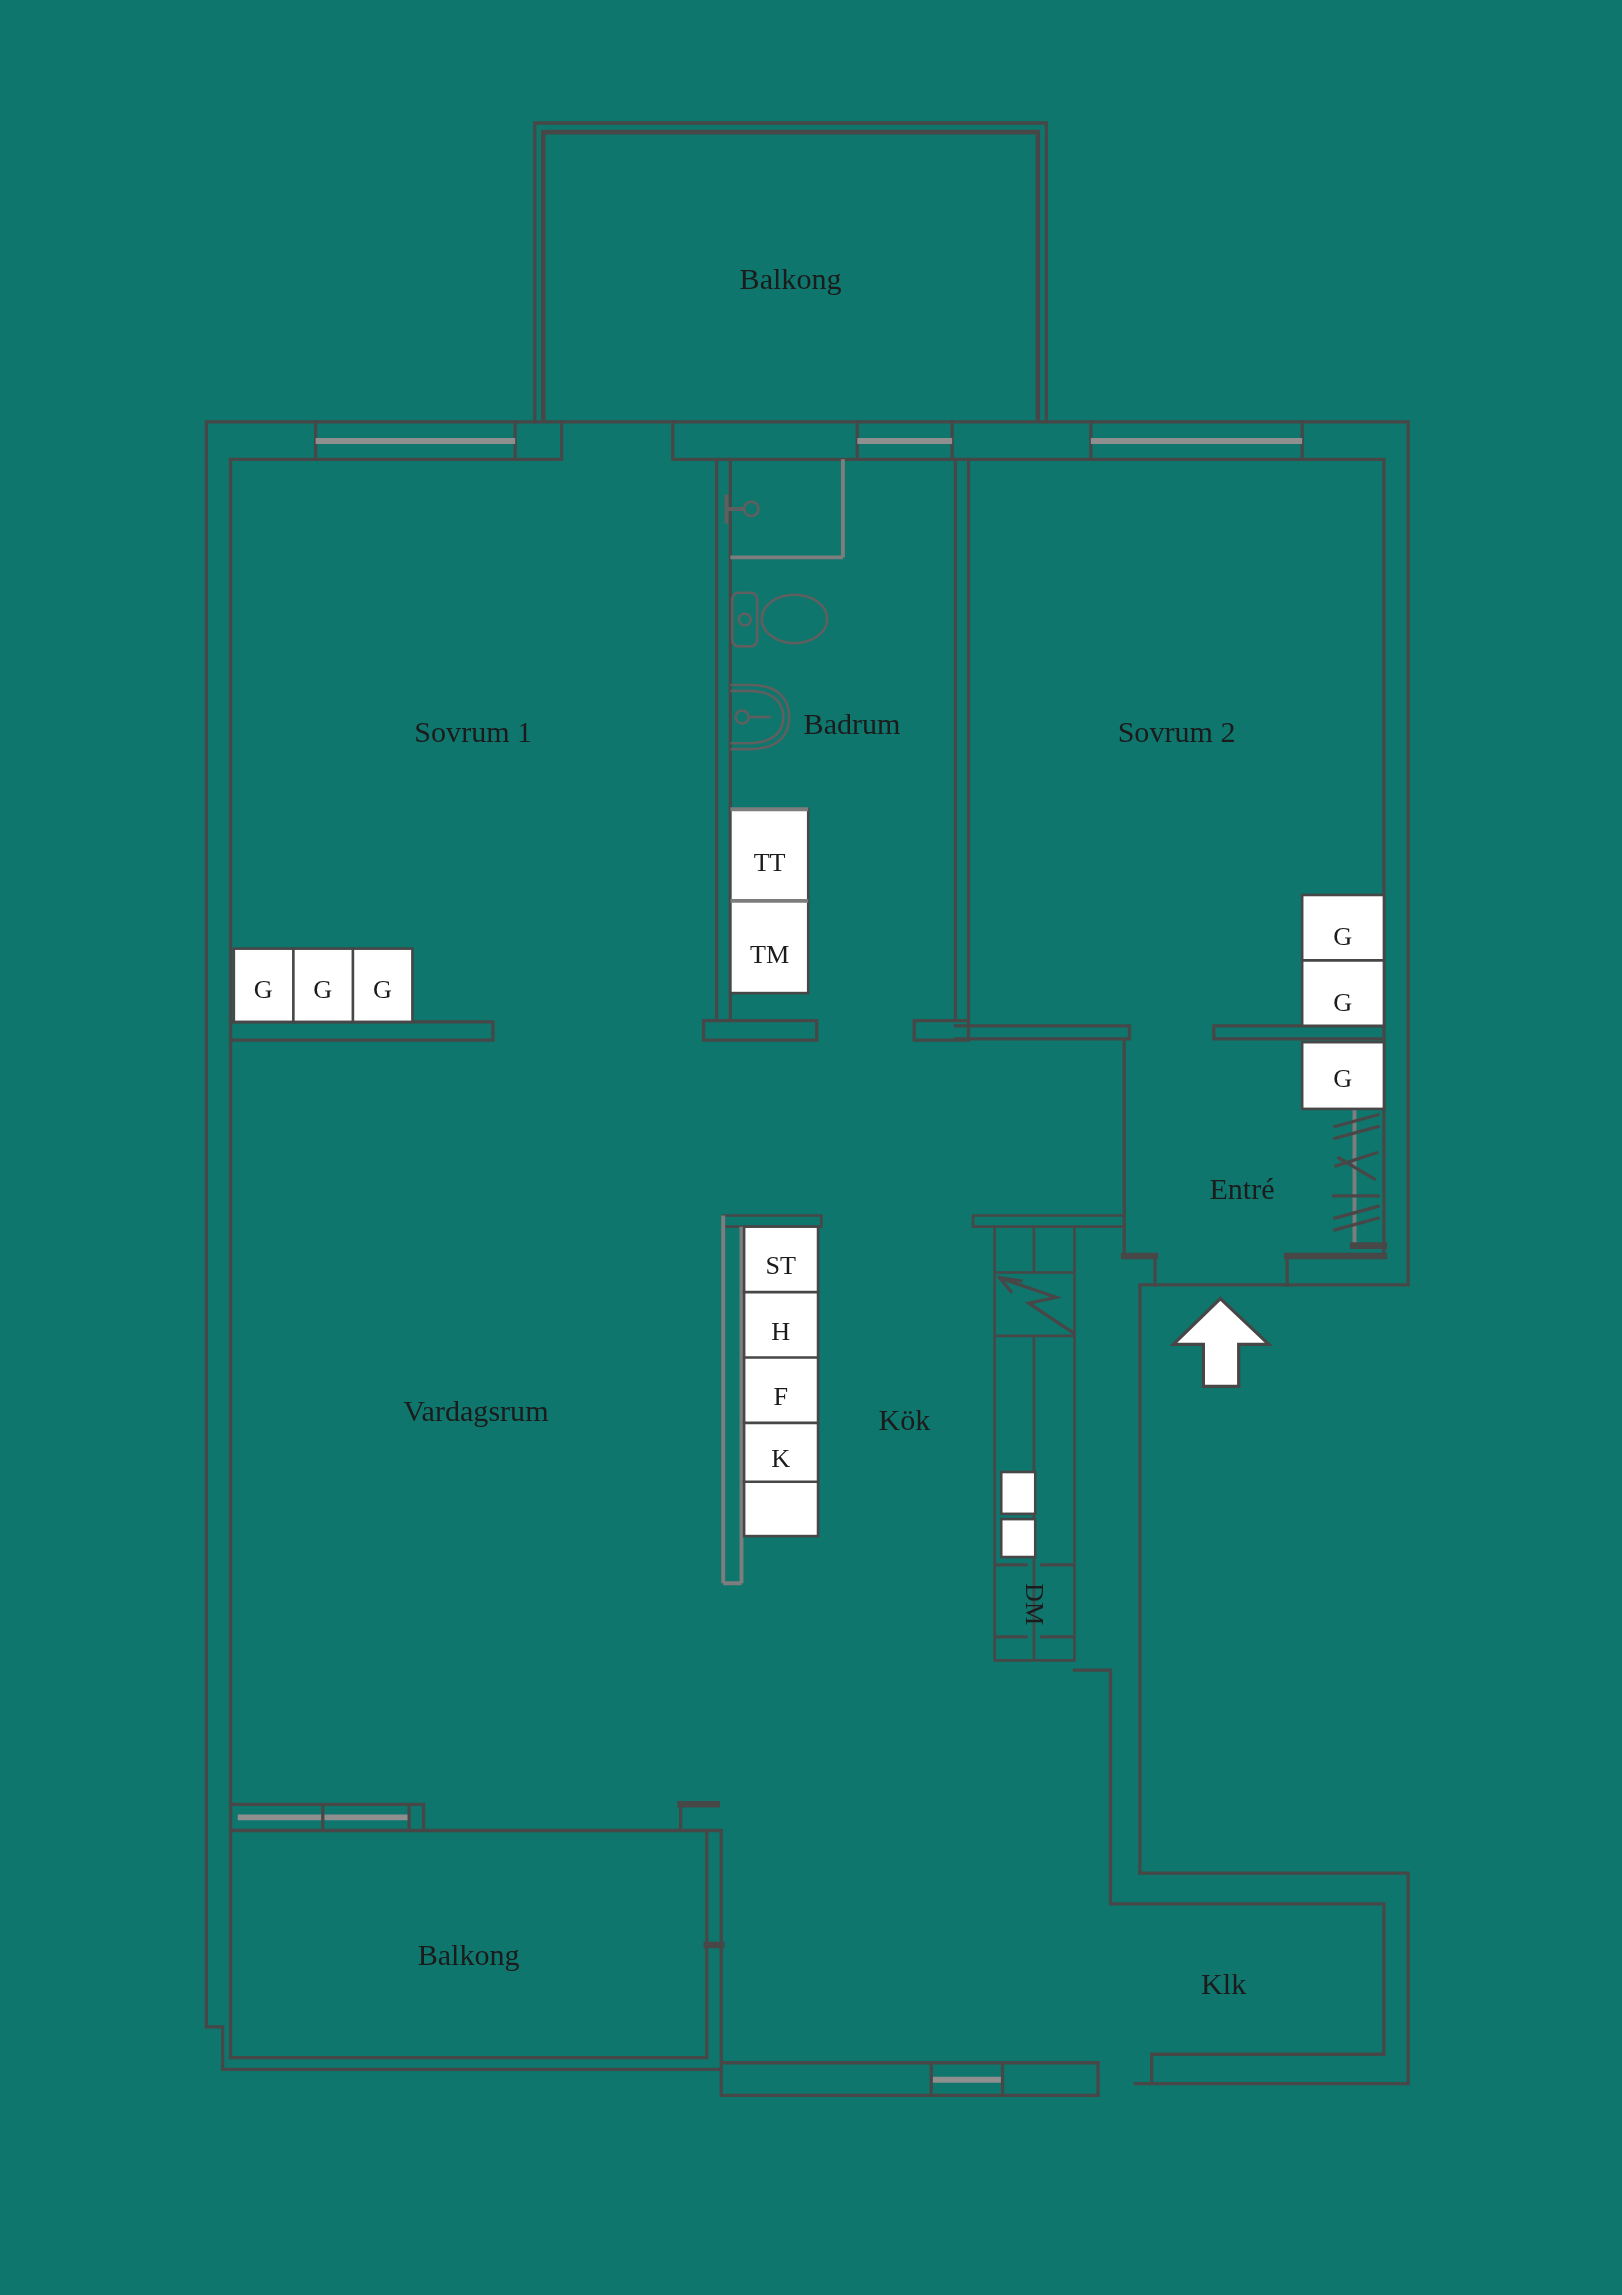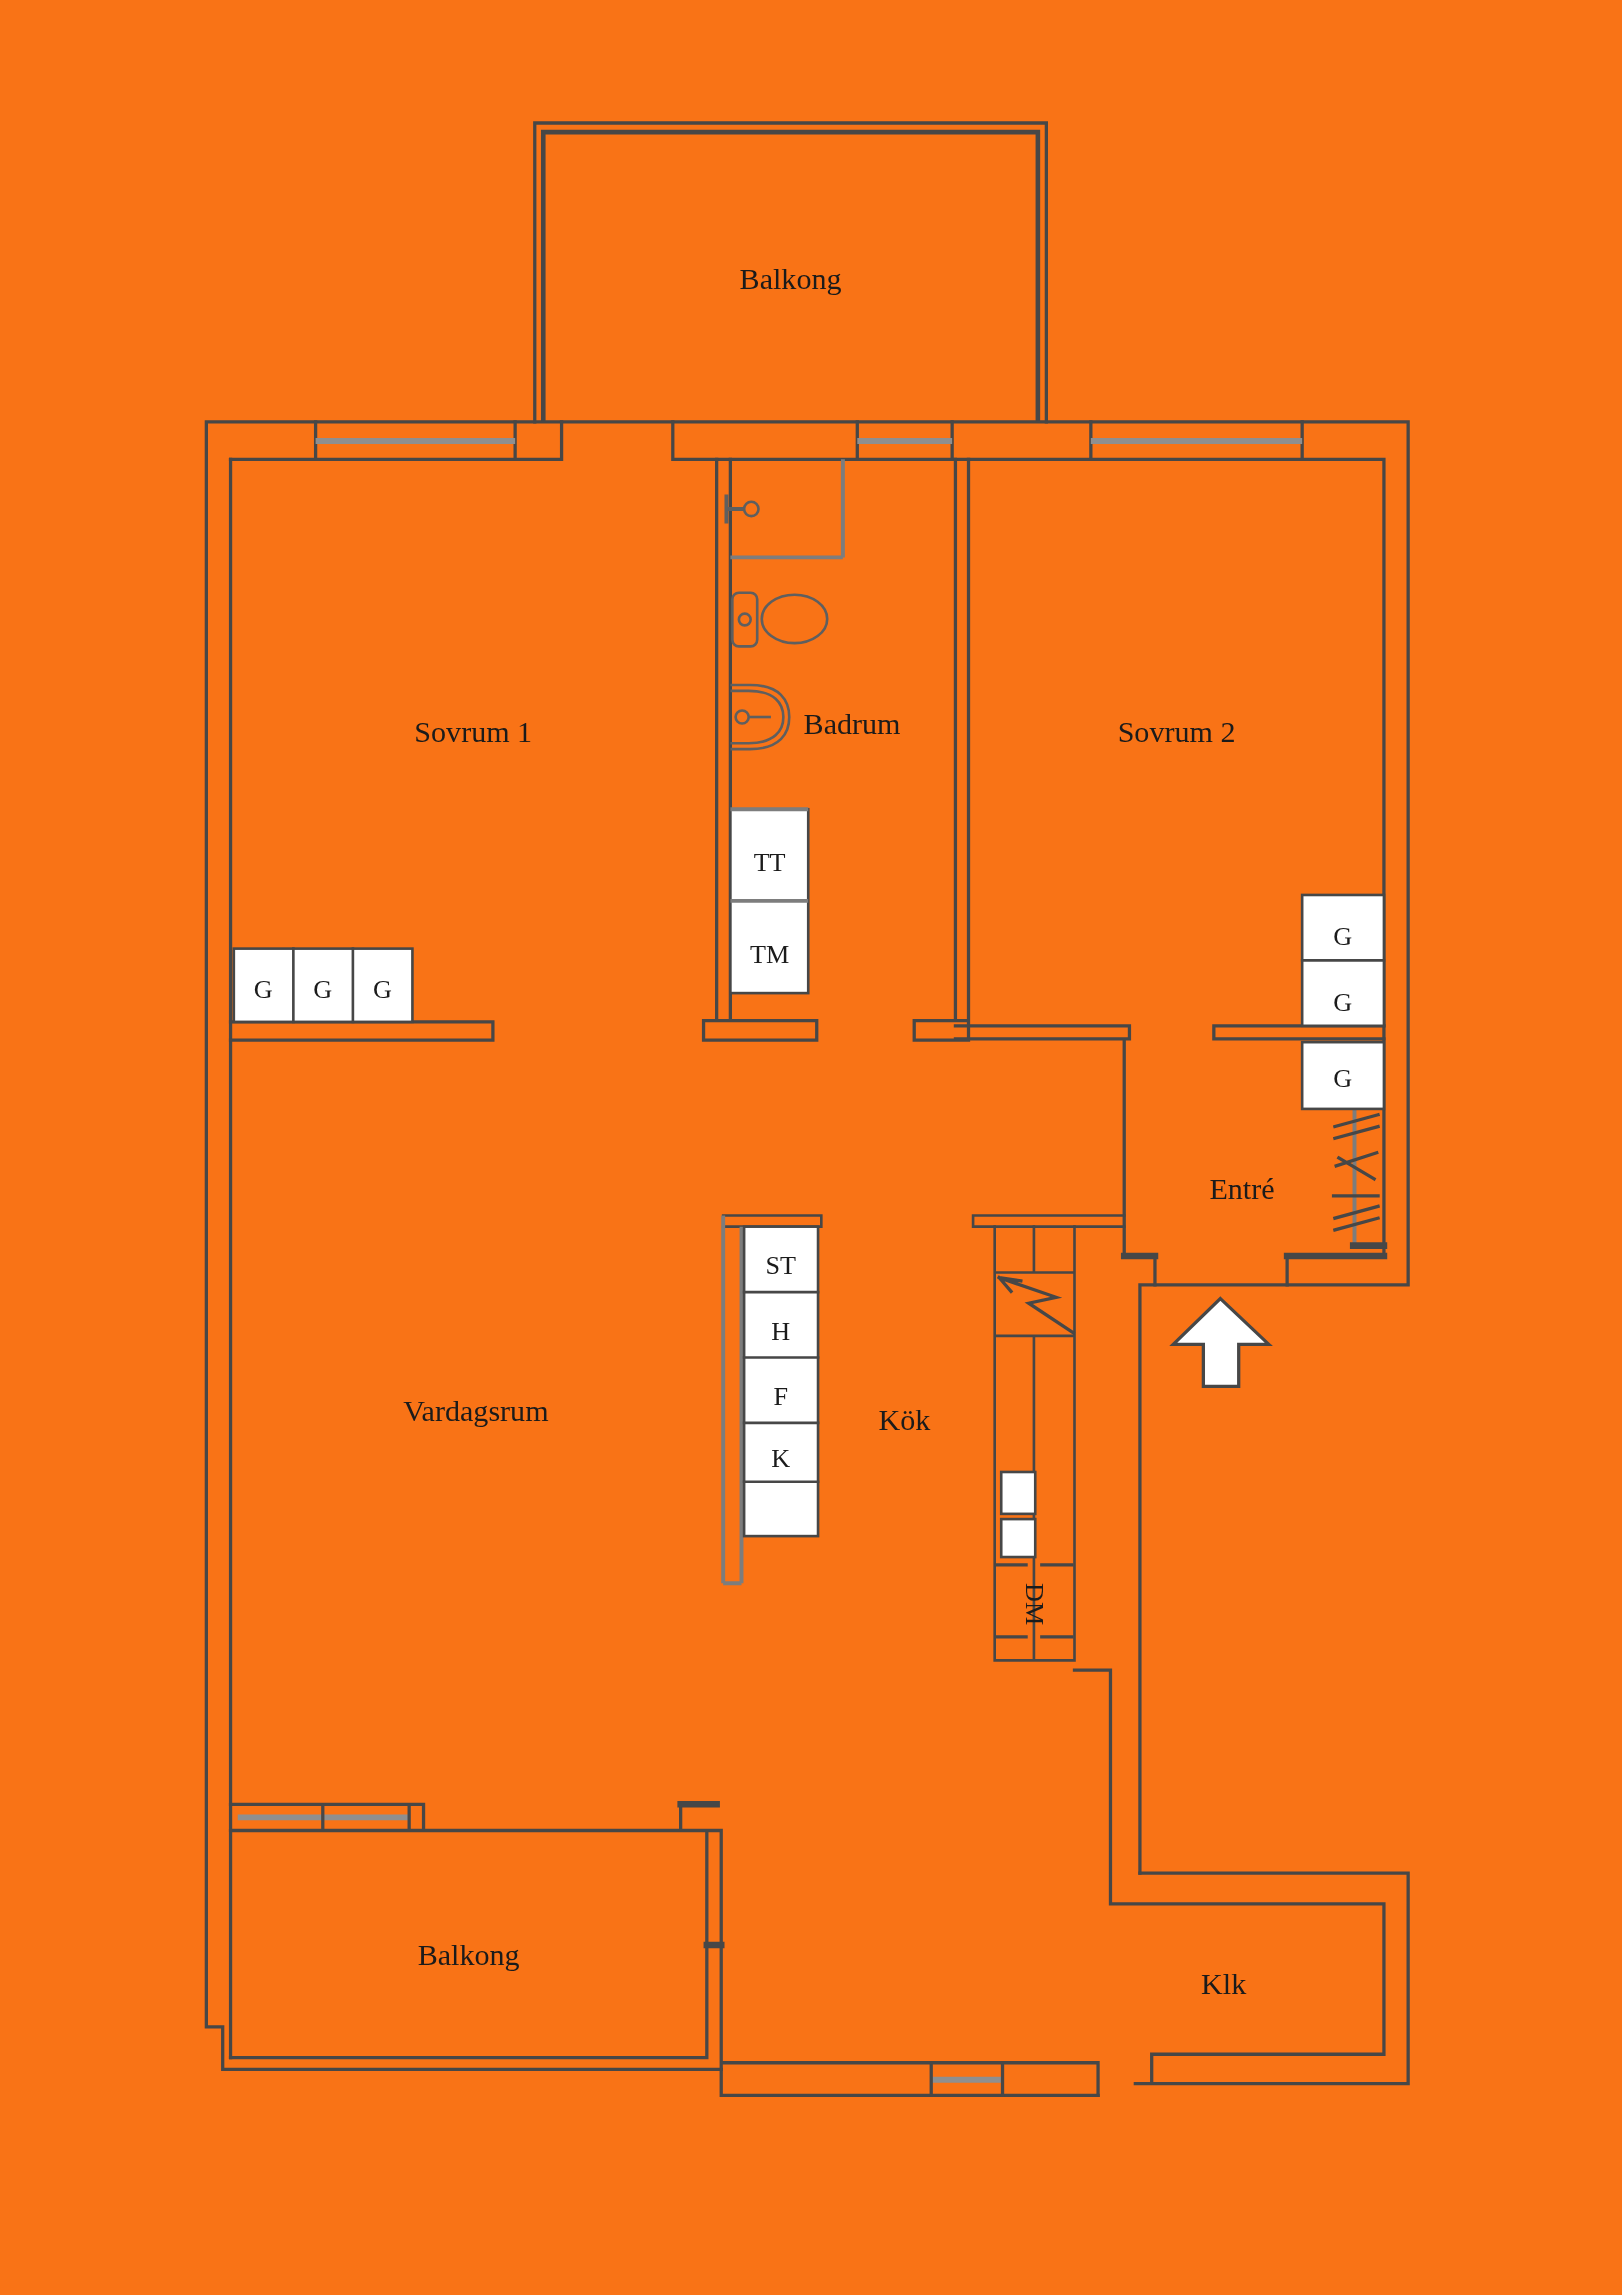--- a/index.html
+++ b/index.html
@@ -1,16 +1,16 @@
 <!DOCTYPE html>
 <html style="font-size:10.5px"><head>
 <meta charset="utf-8">
 <style>
   html,body{margin:0;padding:0;background:#ffffff;}
-  .page{width:1623px;height:2295px;position:relative;background:#f97316;}
+  .page{width:1623px;height:2295px;position:relative;background:#0f766e;}
   svg{display:block;}
   text{font-family:"Liberation Serif","DejaVu Serif",serif;fill:#1b1b1b;}
   .room-label{font-size:46px;}
   .fix-label{font-size:40px;}
   .wall{stroke:#474747;stroke-width:5;fill:none;stroke-linecap:square;}
   .wall-thick{stroke:#474747;stroke-width:10;fill:none;stroke-linecap:square;}
   .inner-rail{stroke:#474747;stroke-width:7;fill:none;}
   .win{stroke:#8f8f8f;stroke-width:9;fill:none;}
   .gray{stroke:#7d7d7d;stroke-width:6;fill:none;}
   .fix{stroke:#5f5f5f;stroke-width:4;fill:none;}

